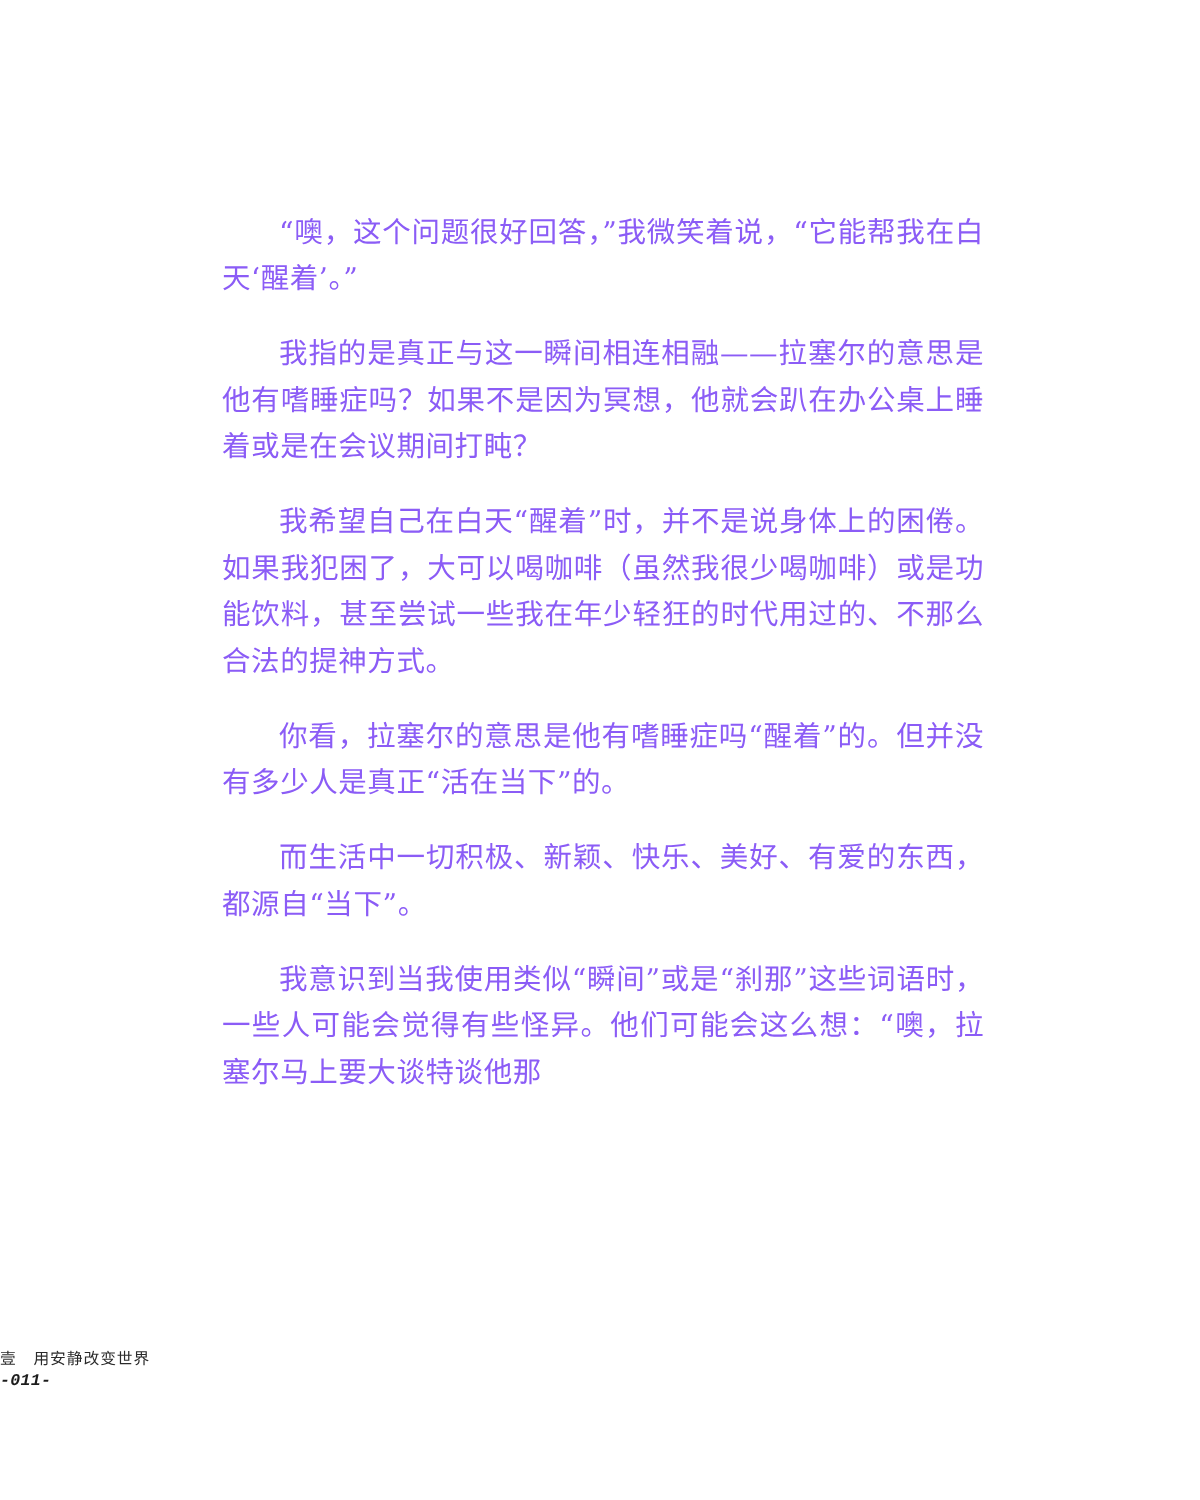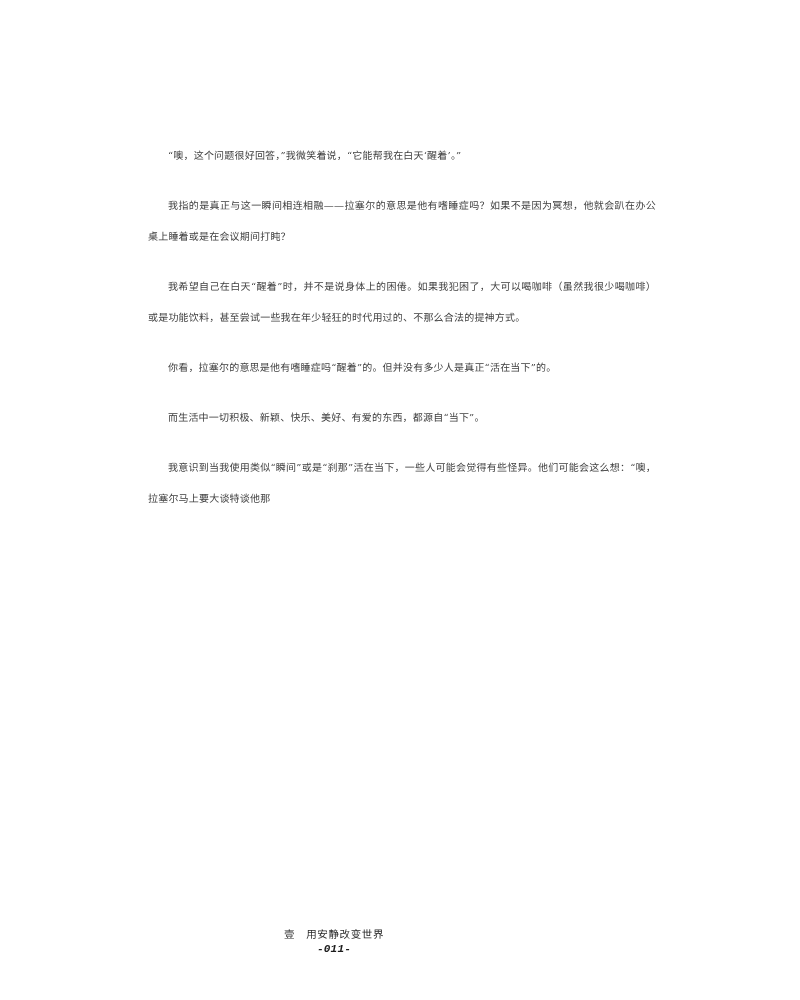--- a/index.html
+++ b/index.html
@@ -29,41 +29,40 @@
 
   .text-column {
     position: absolute;
     left: 148px;
     top: 140px;
     width: 508px;
   }
 
   .para {
     margin: 0 0 19px 0;
-    font-size: 10px;
+    font-size: 19px;
     line-height: 31px;
     text-align: justify;
     text-justify: inter-ideograph;
     text-indent: 2em;
     letter-spacing: 0.02em;
-    color: #404040;
+    color: #8b5cf6;
     word-break: break-all;
   }
 
   .para:last-child {
     margin-bottom: 0;
   }
 
   .footer {
     position: absolute;
     left: 0;
     top: 899px;
     width: 668px;
-    text-align: center;
-    margin-top: 28px;
+    text-align: left;
   }
 
   .footer-title {
     font-size: 10.5px;
     line-height: 15px;
     color: #2a2a2a;
     letter-spacing: 0.06em;
     font-family: "DejaVu Serif", "Liberation Serif", serif;
   }
 
@@ -81,21 +80,21 @@
 <body>
 
 <div class="page">
 
   <div class="text-column">
     <p class="para">“噢，这个问题很好回答，”我微笑着说，“它能帮我在白天‘醒着’。”</p>
     <p class="para">我指的是真正与这一瞬间相连相融——拉塞尔的意思是他有嗜睡症吗？如果不是因为冥想，他就会趴在办公桌上睡着或是在会议期间打盹？</p>
     <p class="para">我希望自己在白天“醒着”时，并不是说身体上的困倦。如果我犯困了，大可以喝咖啡（虽然我很少喝咖啡）或是功能饮料，甚至尝试一些我在年少轻狂的时代用过的、不那么合法的提神方式。</p>
     <p class="para">你看，拉塞尔的意思是他有嗜睡症吗“醒着”的。但并没有多少人是真正“活在当下”的。</p>
     <p class="para">而生活中一切积极、新颖、快乐、美好、有爱的东西，都源自“当下”。</p>
-    <p class="para">我意识到当我使用类似“瞬间”或是“刹那”活在当下，一些人可能会觉得有些怪异。他们可能会这么想：“噢，拉塞尔马上要大谈特谈他那</p>
+    <p class="para">我意识到当我使用类似“瞬间”或是“刹那”这些词语时，一些人可能会觉得有些怪异。他们可能会这么想：“噢，拉塞尔马上要大谈特谈他那</p>
   </div>
 
   <div class="footer">
     <div class="footer-title">壹　用安静改变世界</div>
     <div class="footer-pagenum">-011-</div>
   </div>
 
 </div>
 
 </body></html>

